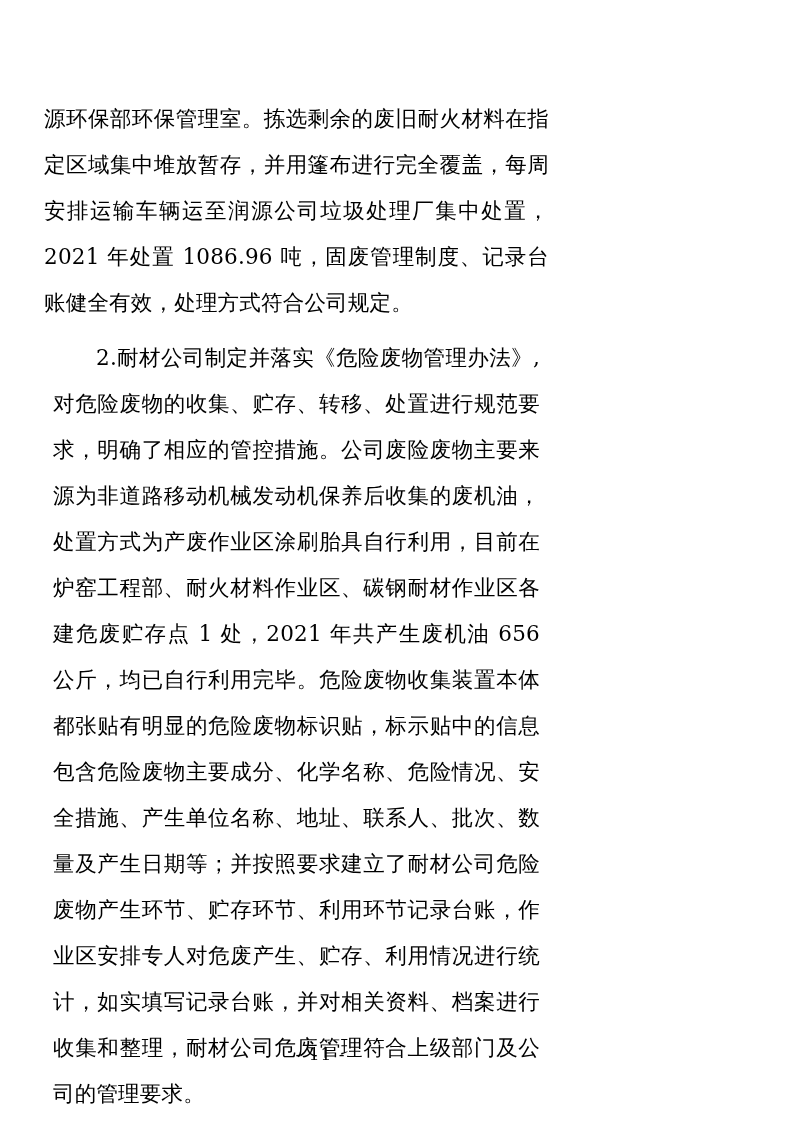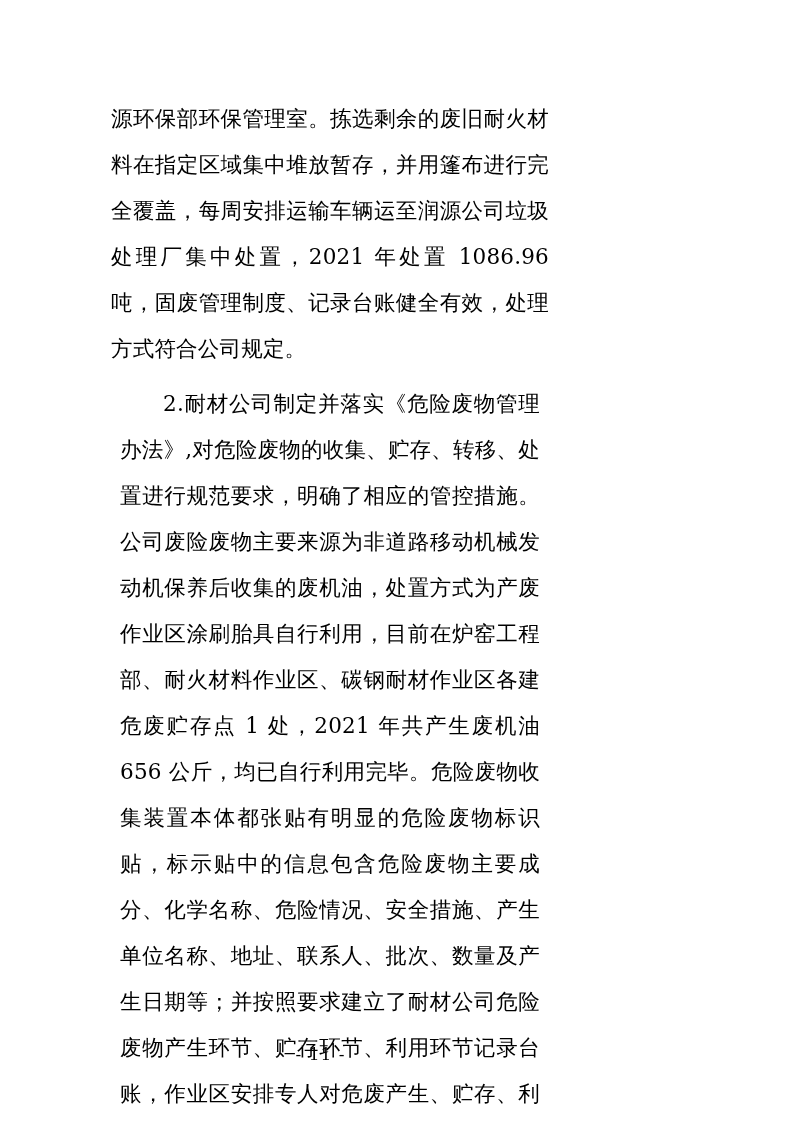--- a/index.html
+++ b/index.html
@@ -11,21 +11,21 @@
     width: 793px;
     height: 1122px;
     font-family: "DejaVu Serif", "Liberation Serif", serif;
     color: #000000;
   }
   .page {
     position: relative;
     width: 641px;
     height: 1122px;
     box-sizing: border-box;
-    padding: 96px 92px 60px 111px;
+    padding: 96px 92px 60px 44px;
     background: #ffffff;
   }
   .doc-body {
     font-size: 21.5px;
     line-height: 46px;
     text-align: justify;
     text-justify: inter-ideograph;
     letter-spacing: 0.2px;
   }
   .para {

